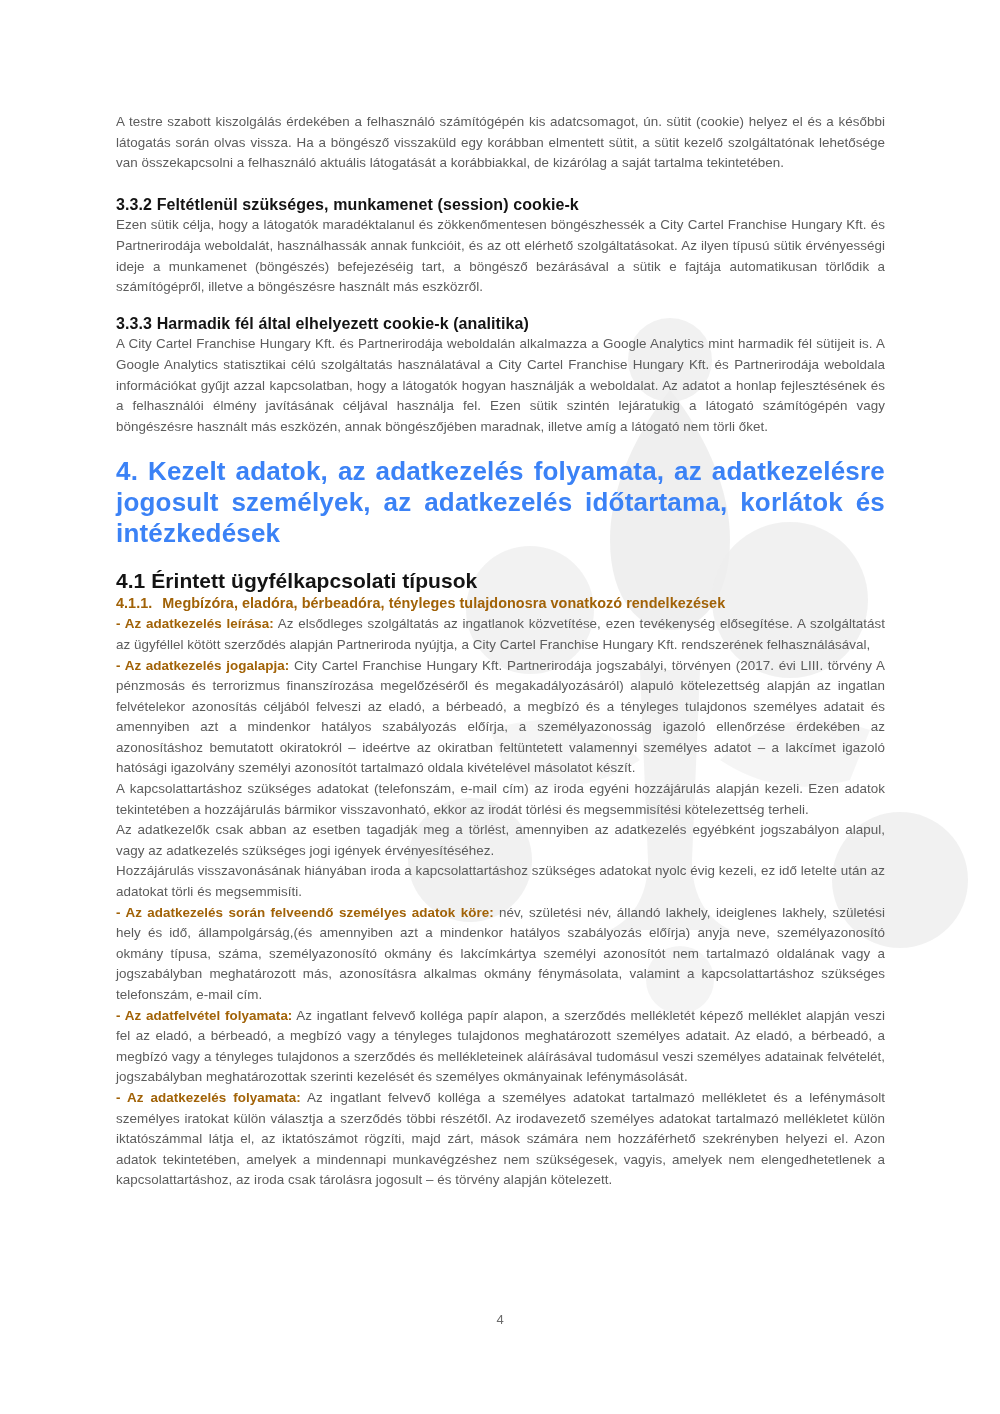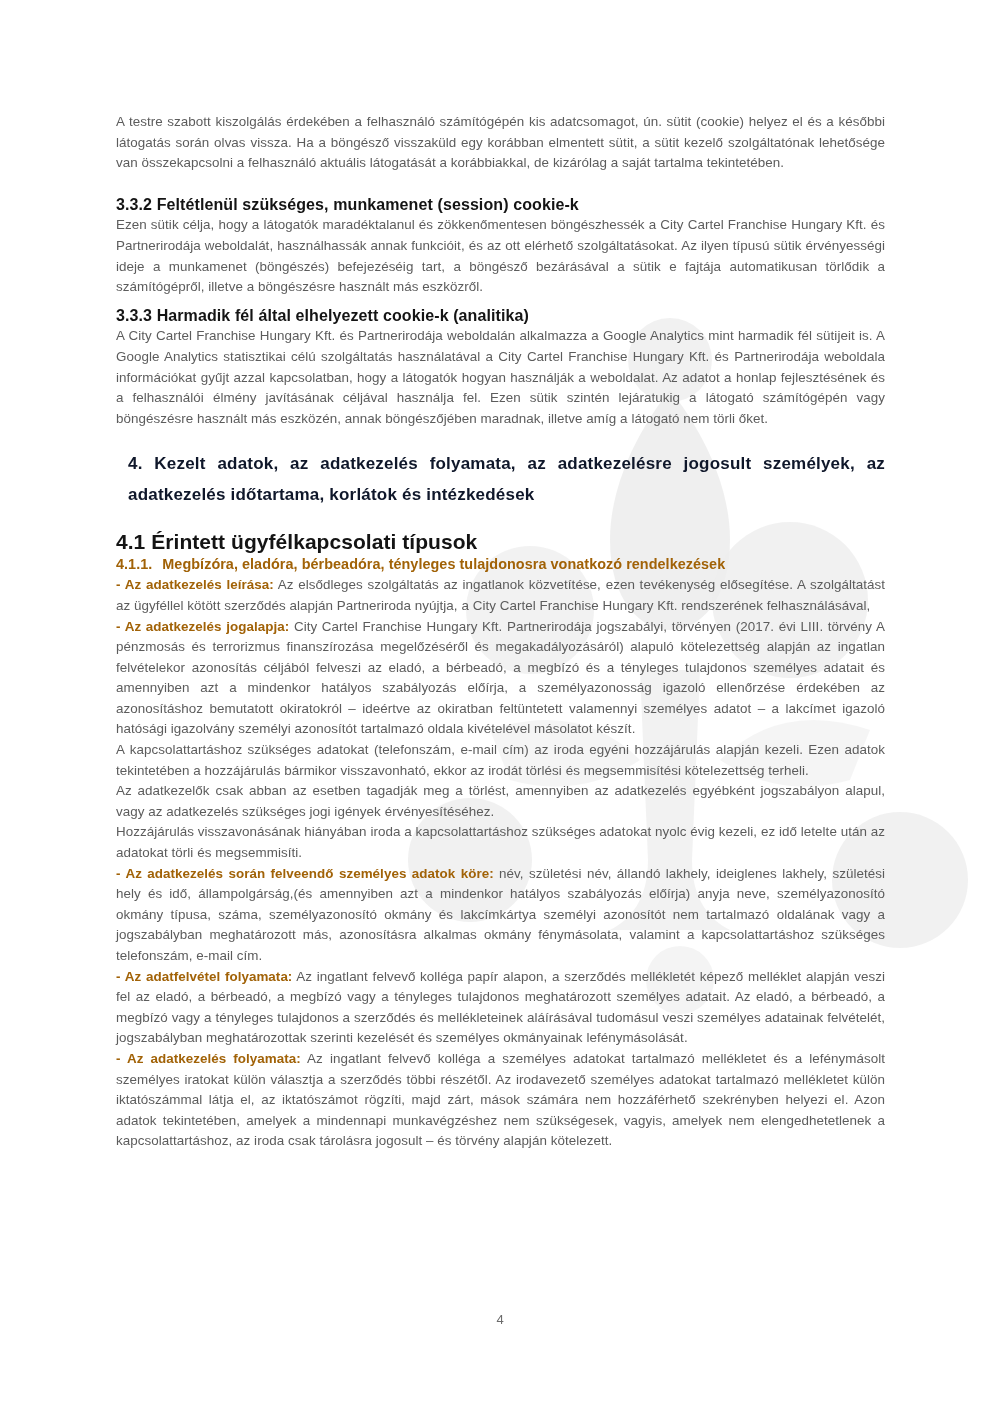--- a/index.html
+++ b/index.html
@@ -34,27 +34,27 @@
     font-weight:700;
   }
   .h-sub{
     margin:21px 0 0 0;
     font-size:16px;
     line-height:20.6px;
     font-weight:700;
     color:#141414;
     letter-spacing:0.1px;
   }
-  .h-sub.tight{margin-top:8px;}
+  .h-sub.tight{margin-top:16px;}
   .h-main{
-    margin:19px 0 21px 12px;
-    font-size:17px;
+    margin:19px 0 21px 0;
+    font-size:26px;
     line-height:31px;
     font-weight:700;
-    color:#0f172a;
+    color:#3b82f6;
     text-align:justify;
     letter-spacing:0.2px;
   }
   .h-41{
     margin:3px 0 0 0;
     font-size:21px;
     line-height:22px;
     font-weight:700;
     color:#141414;
   }

